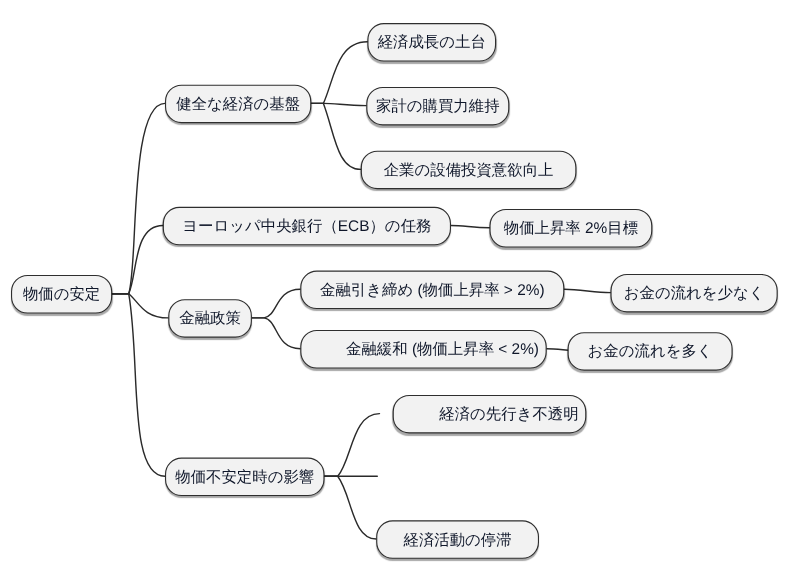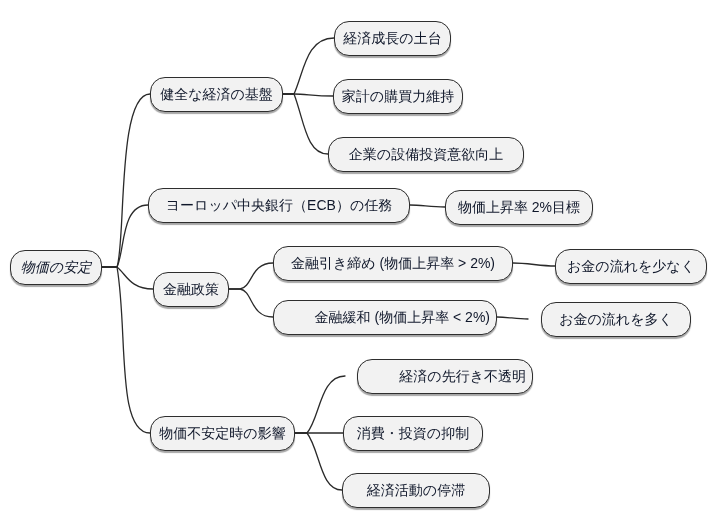--- a/index.html
+++ b/index.html
@@ -64,21 +64,21 @@
     <path d="M229,289 L240,289 C253,287 250,263 273,263"></path>
     <path d="M229,289 L240,289 C253,291 250,317 273,317"></path>
     <path d="M513,263 C528,263 540,266 555,266"></path>
     <path d="M497,317 C508,317 516,319 528,319"></path>
 
     <path d="M295,433 L307,433 C320,418 320,376 345,376"></path>
     <path d="M295,433 C315,433 326,433 343,433"></path>
     <path d="M295,433 L307,433 C320,450 320,490 342,490"></path>
   </svg>
 
-  <div class="node" style="left:10px; top:250px; width:92px;font-style:italic;">
+  <div class="node" style="left:10px; top:250px; width:92px;">
     <span>物価の安定</span>
   </div>
 
   <div class="node" style="left:150px; top:77px; width:133px;">
     <span>健全な経済の基盤</span>
   </div>
 
   <div class="node" style="left:148px; top:188px; width:262px;">
     <span>ヨーロッパ中央銀行（ECB）の任務</span>
   </div>
@@ -112,29 +112,26 @@
   </div>
 
   <div class="node" style="left:273px; top:300px; width:224px;justify-content:flex-end;">
     <span>金融緩和 (物価上昇率 &lt; 2%)</span>
   </div>
 
   <div class="node" style="left:555px; top:249px; width:152px;align-items:center;">
     <span>お金の流れを少なく</span>
   </div>
 
-  <div class="node" style="left:541px; top:302px; width:150px;">
+  <div class="node" style="left:516px; top:302px; width:150px;">
     <span>お金の流れを多く</span>
   </div>
 
   <div class="node" style="left:357px; top:359px; width:176px;justify-content:flex-end;">
     <span>経済の先行き不透明</span>
   </div>
 
-  <div class="node" style="left:343px; top:416px; width:140px;">
-    <span>消費・投資の抑制</span>
-  </div>
 
   <div class="node" style="left:342px; top:473px; width:148px;">
     <span>経済活動の停滞</span>
   </div>
 
 </div>
 
 </body></html>

